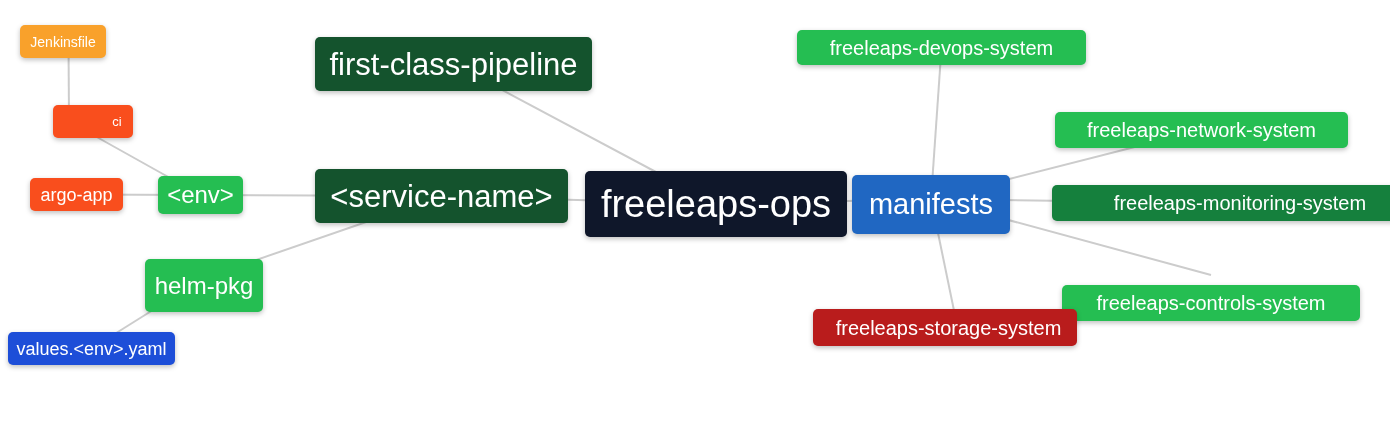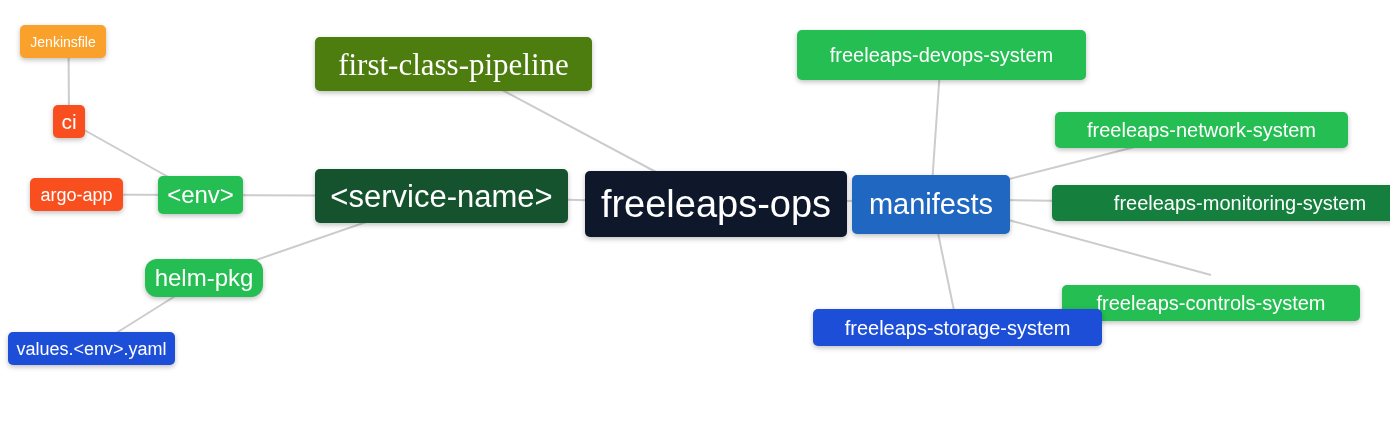--- a/index.html
+++ b/index.html
@@ -33,41 +33,41 @@
     <line x1="716" y1="204" x2="931" y2="199"></line>
     <line x1="931" y1="199" x2="941.5" y2="47.5"></line>
     <line x1="931" y1="199" x2="1201.5" y2="130"></line>
     <line x1="931" y1="199" x2="1212.5" y2="203"></line>
     <line x1="931" y1="199" x2="1211" y2="275"></line>
     <line x1="931" y1="199" x2="957.5" y2="327.5"></line>
   </svg>
 
   <div class="node" style="left: 20px; top: 25px; width: 86px; height: 33px; font-size: 14px; background: rgb(249, 161, 43);">Jenkinsfile</div>
 
-  <div class="node" style="left: 53px; top: 105px; width: 32px; height: 33px; font-size: 21px; background: rgb(249, 78, 29);">ci</div>
+  <div class="node" style="left: 53px; top: 105px; width: 32px; height: 33px; font-size: 13px; background: rgb(249, 78, 29); padding-left: 48px;">ci</div>
 
   <div class="node" style="left: 158px; top: 176px; width: 85px; height: 38px; font-size: 24px; background: rgb(37, 190, 82);">&lt;env&gt;</div>
 
   <div class="node" style="left: 30px; top: 178px; width: 93px; height: 33px; font-size: 18px; background: rgb(249, 78, 29);">argo-app</div>
 
-  <div class="node" style="left: 315px; top: 37px; width: 277px; height: 54px; font-size: 31px; background: #4d7c0f; font-family: Liberation Serif, serif;">first-class-pipeline</div>
+  <div class="node" style="left: 315px; top: 37px; width: 277px; height: 54px; font-size: 31px; background: #14532d;">first-class-pipeline</div>
 
   <div class="node" style="left: 315px; top: 169px; width: 253px; height: 54px; font-size: 31px; background: #14532d;">&lt;service-name&gt;</div>
 
   <div class="node" style="left: 585px; top: 171px; width: 262px; height: 66px; font-size: 38px; background: #0f172a;">freeleaps-ops</div>
 
   <div class="node" style="left: 852px; top: 175px; width: 158px; height: 59px; font-size: 29px; background: rgb(32, 103, 194);">manifests</div>
 
-  <div class="node" style="left: 797px; top: 30px; width: 289px; height: 50px; font-size: 20px; background: rgb(37, 190, 82);">freeleaps-devops-system</div>
+  <div class="node" style="left: 797px; top: 30px; width: 289px; height: 35px; font-size: 20px; background: rgb(37, 190, 82);">freeleaps-devops-system</div>
 
   <div class="node" style="left: 1055px; top: 112px; width: 293px; height: 36px; font-size: 20px; background: rgb(37, 190, 82);">freeleaps-network-system</div>
 
   <div class="node" style="left: 1052px; top: 185px; width: 376px; height: 36px; font-size: 20px; background: #15803d;">freeleaps-monitoring-system</div>
 
   <div class="node" style="left: 1062px; top: 257px; width: 298px; height: 36px; font-size: 20px; background: rgb(37, 190, 82); margin-top: 28px;">freeleaps-controls-system</div>
 
-  <div class="node" style="left: 813px; top: 309px; width: 289px; height: 37px; font-size: 20px; background: #1d4ed8;">freeleaps-storage-system</div>
+  <div class="node" style="left: 813px; top: 309px; width: 257px; height: 37px; font-size: 20px; background: #b91c1c; padding-left: 7px;">freeleaps-storage-system</div>
 
-  <div class="node" style="left: 145px; top: 259px; width: 118px; height: 38px; font-size: 24px; background: rgb(37, 190, 82); border-radius: 12px;">helm-pkg</div>
+  <div class="node" style="left: 145px; top: 259px; width: 118px; height: 53px; font-size: 24px; background: rgb(37, 190, 82);">helm-pkg</div>
 
   <div class="node" style="left: 8px; top: 332px; width: 167px; height: 33px; font-size: 18px; background: #1d4ed8;">values.&lt;env&gt;.yaml</div>
 
 </div>
 
 </body></html>

